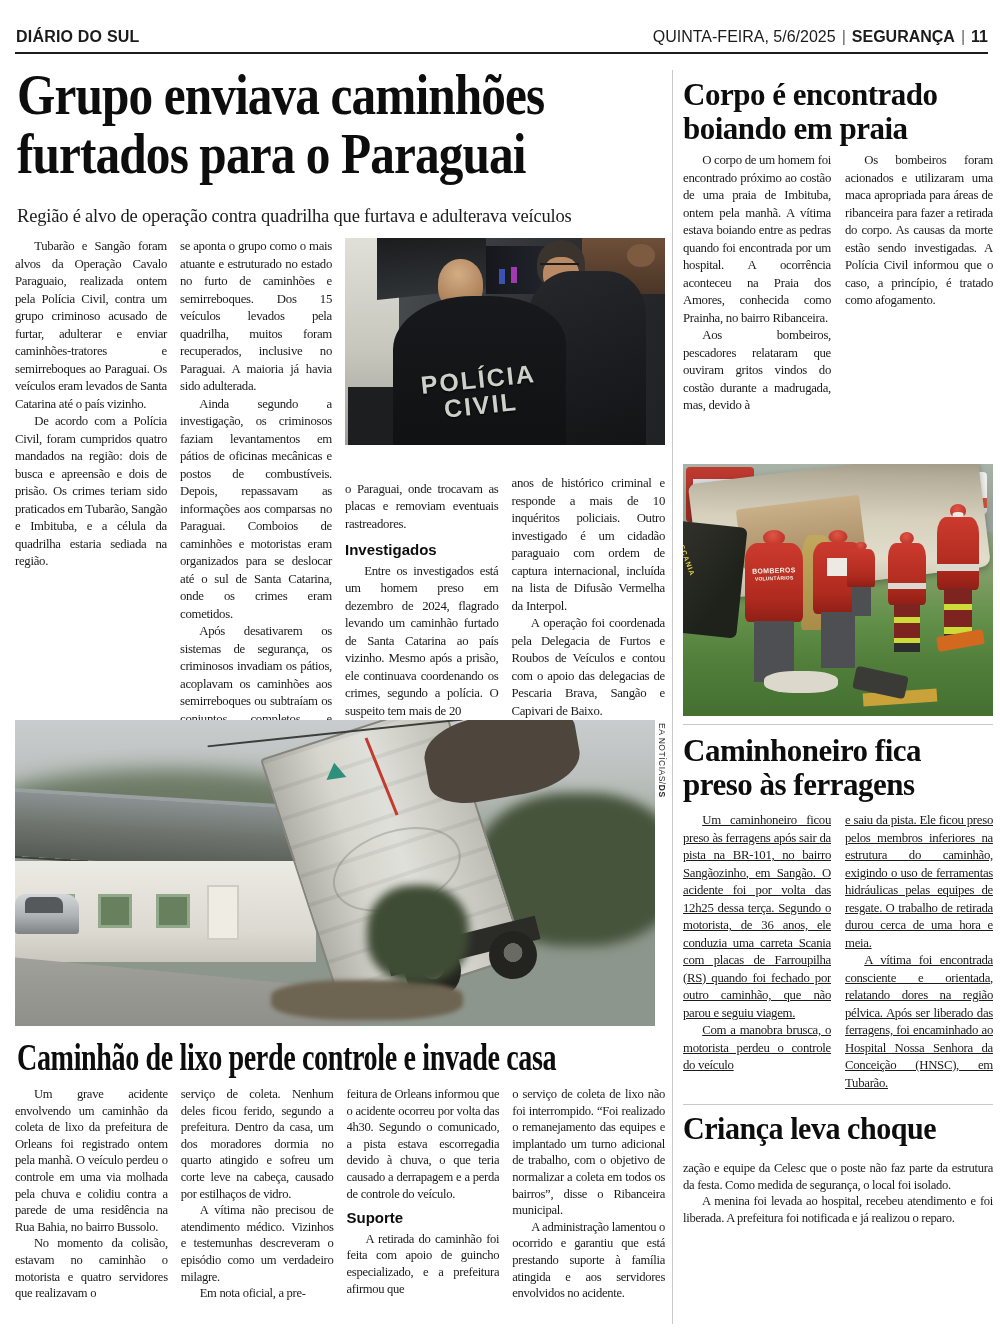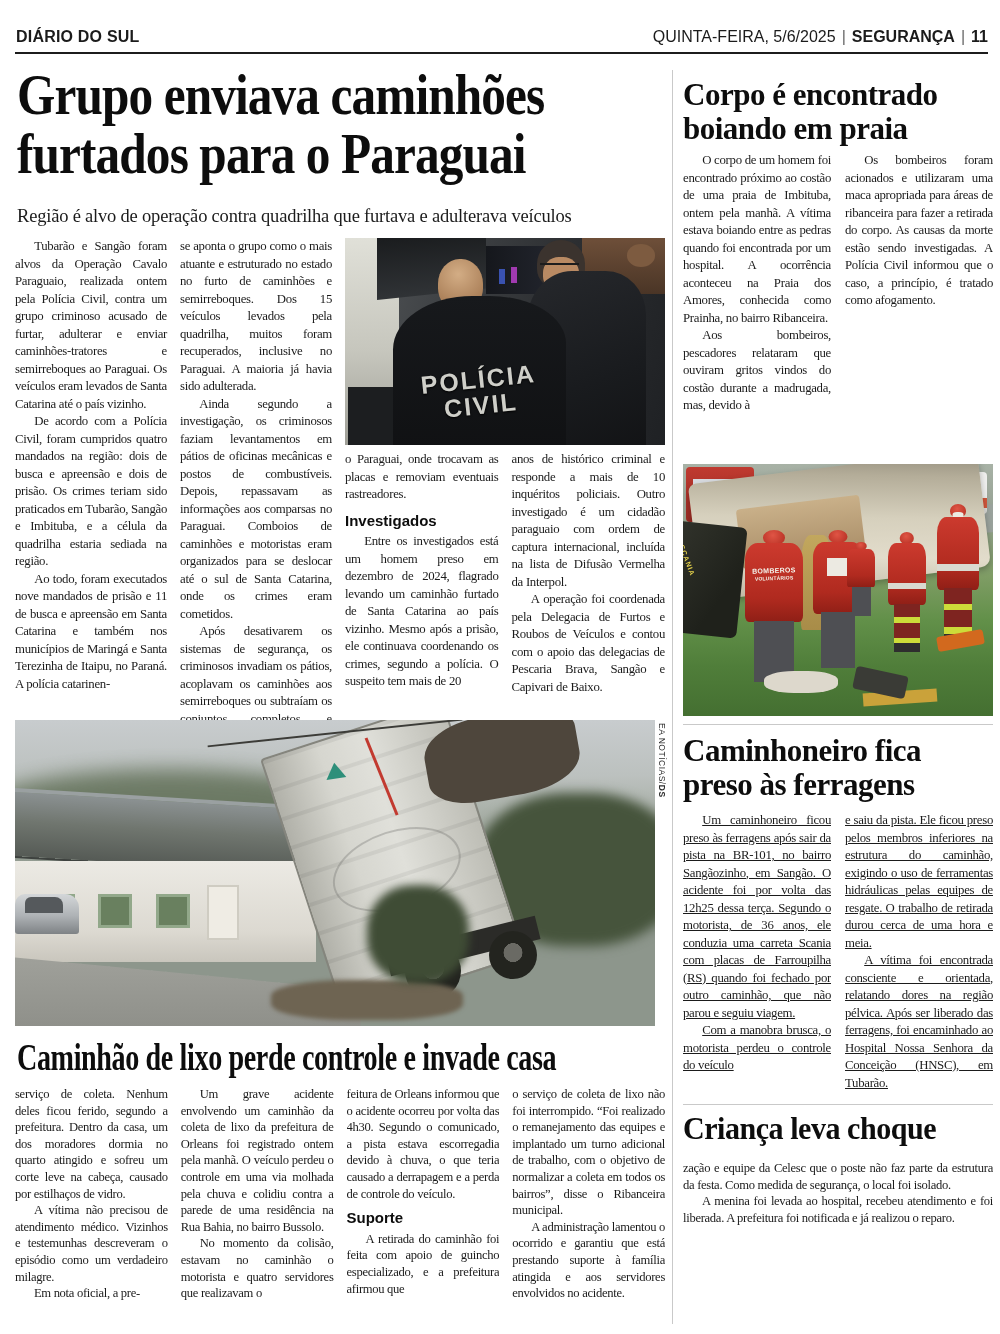--- a/index.html
+++ b/index.html
@@ -29,21 +29,21 @@
   .cam-hl{top:734px;}
   .cri-hl{top:1112px;white-space:nowrap;transform:scaleX(.97);transform-origin:left top;}
   .lixo-headline{position:absolute;left:17px;top:1036px;width:820px;font-size:37px;letter-spacing:-.5px;
                  white-space:nowrap;transform:scaleX(.76);transform-origin:left top;}
 
   
   .cols{display:flex;overflow:hidden;}
   .lead-cols{position:absolute;left:15px;top:238px;width:650px;height:482px;gap:13px;}
   .lead-cols .c{width:152px;flex:none;}
   .col34{width:320px;flex:none;display:flex;flex-direction:column;}
-  .sub-cols{display:flex;gap:13px;margin-top:6px;flex:1;overflow:hidden;}
+  .sub-cols{display:flex;gap:13px;margin-top:6px;flex:1;overflow:hidden;align-items:flex-end;}
   .sub-cols .c{flex:1;}
   .corpo-cols{position:absolute;left:683px;top:152px;width:310px;height:312px;gap:14px;}
   .cam-cols{position:absolute;left:683px;top:812px;width:310px;height:292px;gap:14px;text-decoration:underline;}
   .cri-cols{position:absolute;left:683px;top:1160px;width:310px;height:174px;gap:14px;}
   .lixo-cols{position:absolute;left:15px;top:1086px;width:650px;height:248px;gap:13px;}
   .cols .bc{flex:1;overflow:hidden;}
   .bodytext{font-size:12.8px;line-height:17.5px;letter-spacing:-.3px;text-align:justify;}
   .tight{font-size:12.6px;line-height:16.6px;}
   .bodytext p{margin:0;text-indent:1.5em;}
   .bodytext p.cont{text-indent:0;}
@@ -177,21 +177,20 @@
   <div class="hrule hrule-1"></div>
   <div class="hrule hrule-2"></div>
 
   <h1 class="lead-headline">Grupo enviava caminhões furtados para o Paraguai</h1>
   <div class="lead-subhead">Região é alvo de operação contra quadrilha que furtava e adulterava veículos</div>
 
   <div class="cols lead-cols bodytext">
     <div class="c">
       <p>Tubarão e Sangão foram alvos da Operação Cavalo Paraguaio, realizada ontem pela Polícia Civil, contra um grupo criminoso acusado de furtar, adulterar e enviar caminhões-tratores e semirreboques ao Paraguai. Os veículos eram levados de Santa Catarina até o país vizinho.</p>
       <p>De acordo com a Polícia Civil, foram cumpridos quatro mandados na região: dois de busca e apreensão e dois de prisão. Os crimes teriam sido praticados em Tubarão, Sangão e Imbituba, e a célula da quadrilha estaria sediada na região.</p>
-      <p>Ao todo, foram executados nove mandados de prisão e 11 de busca e apreensão em Santa Catarina e também nos municípios de Maringá e Santa Terezinha de Itaipu, no Paraná. A polícia catarinen-</p>
     </div>
     <div class="c">
       <p class="cont">se aponta o grupo como o mais atuante e estruturado no estado no furto de caminhões e semirreboques. Dos 15 veículos levados pela quadrilha, muitos foram recuperados, inclusive no Paraguai. A maioria já havia sido adulterada.</p>
       <p>Ainda segundo a investigação, os criminosos faziam levantamentos em pátios de oficinas mecânicas e postos de combustíveis. Depois, repassavam as informações aos comparsas no Paraguai. Comboios de caminhões e motoristas eram organizados para se deslocar até o sul de Santa Catarina, onde os crimes eram cometidos.</p>
       <p>Após desativarem os sistemas de segurança, os criminosos invadiam os pátios, acoplavam os caminhões aos semirreboques ou subtraíam os conjuntos completos, e seguiam até</p>
     </div>
     <div class="col34">
 
       <div class="photo-police">
         <div class="pp-wall"></div>
@@ -343,29 +342,29 @@
     <div class="gb-mud"></div>
     <div class="gb-bush-c"></div>
   </div>
   <div class="photo-credit">
     <span>EA NOTÍCIAS/</span><b>DS</b>
   </div>
 
   <h2 class="lixo-headline">Caminhão de lixo perde controle e invade casa</h2>
   <div class="cols lixo-cols bodytext tight">
     <div class="bc">
+      <p>Um grave acidente envolvendo um caminhão da coleta de lixo da prefeitura de Orleans foi registrado ontem pela manhã. O veículo perdeu o controle em uma via molhada pela chuva e colidiu contra a parede de uma residência na Rua Bahia, no bairro Bussolo.</p>
+      <p>No momento da colisão, estavam no caminhão o motorista e quatro servidores que realizavam o</p>
+    </div>
+    <div class="bc">
       <p class="cont">serviço de coleta. Nenhum deles ficou ferido, segundo a prefeitura. Dentro da casa, um dos moradores dormia no quarto atingido e sofreu um corte leve na cabeça, causado por estilhaços de vidro.</p>
       <p>A vítima não precisou de atendimento médico. Vizinhos e testemunhas descreveram o episódio como um verdadeiro milagre.</p>
       <p>Em nota oficial, a pre-</p>
     </div>
     <div class="bc">
-      <p>Um grave acidente envolvendo um caminhão da coleta de lixo da prefeitura de Orleans foi registrado ontem pela manhã. O veículo perdeu o controle em uma via molhada pela chuva e colidiu contra a parede de uma residência na Rua Bahia, no bairro Bussolo.</p>
-      <p>No momento da colisão, estavam no caminhão o motorista e quatro servidores que realizavam o</p>
-    </div>
-    <div class="bc">
       <p class="cont">feitura de Orleans informou que o acidente ocorreu por volta das 4h30. Segundo o comunicado, a pista estava escorregadia devido à chuva, o que teria causado a derrapagem e a perda de controle do veículo.</p>
       <h3 class="kicker">Suporte</h3>
       <p>A retirada do caminhão foi feita com apoio de guincho especializado, e a prefeitura afirmou que</p>
     </div>
     <div class="bc">
       <p class="cont">o serviço de coleta de lixo não foi interrompido. “Foi realizado o remanejamento das equipes e implantado um turno adicional de trabalho, com o objetivo de normalizar a coleta em todos os bairros”, disse o Ribanceira municipal.</p>
       <p>A administração lamentou o ocorrido e garantiu que está prestando suporte à família atingida e aos servidores envolvidos no acidente.</p>
     </div>
   </div>
 

